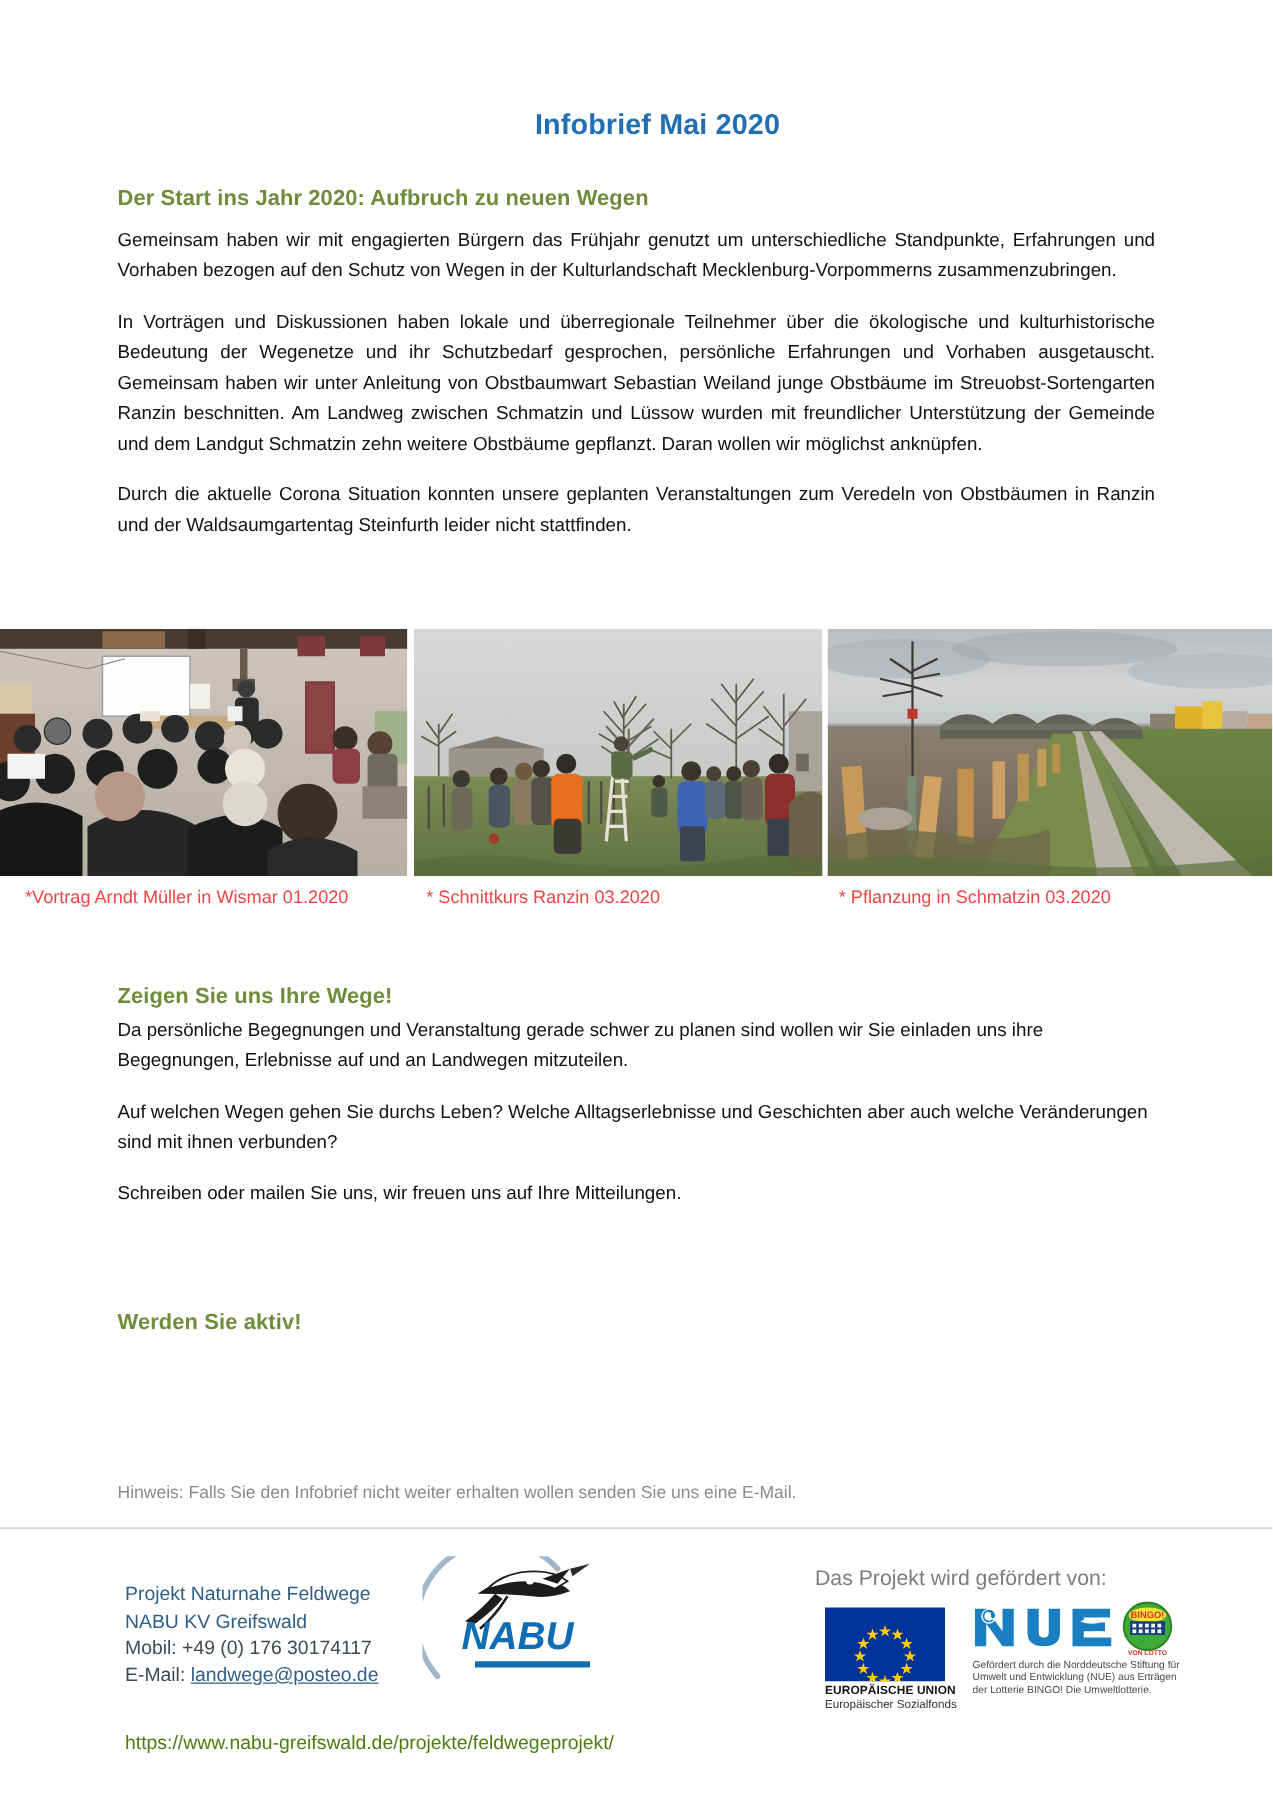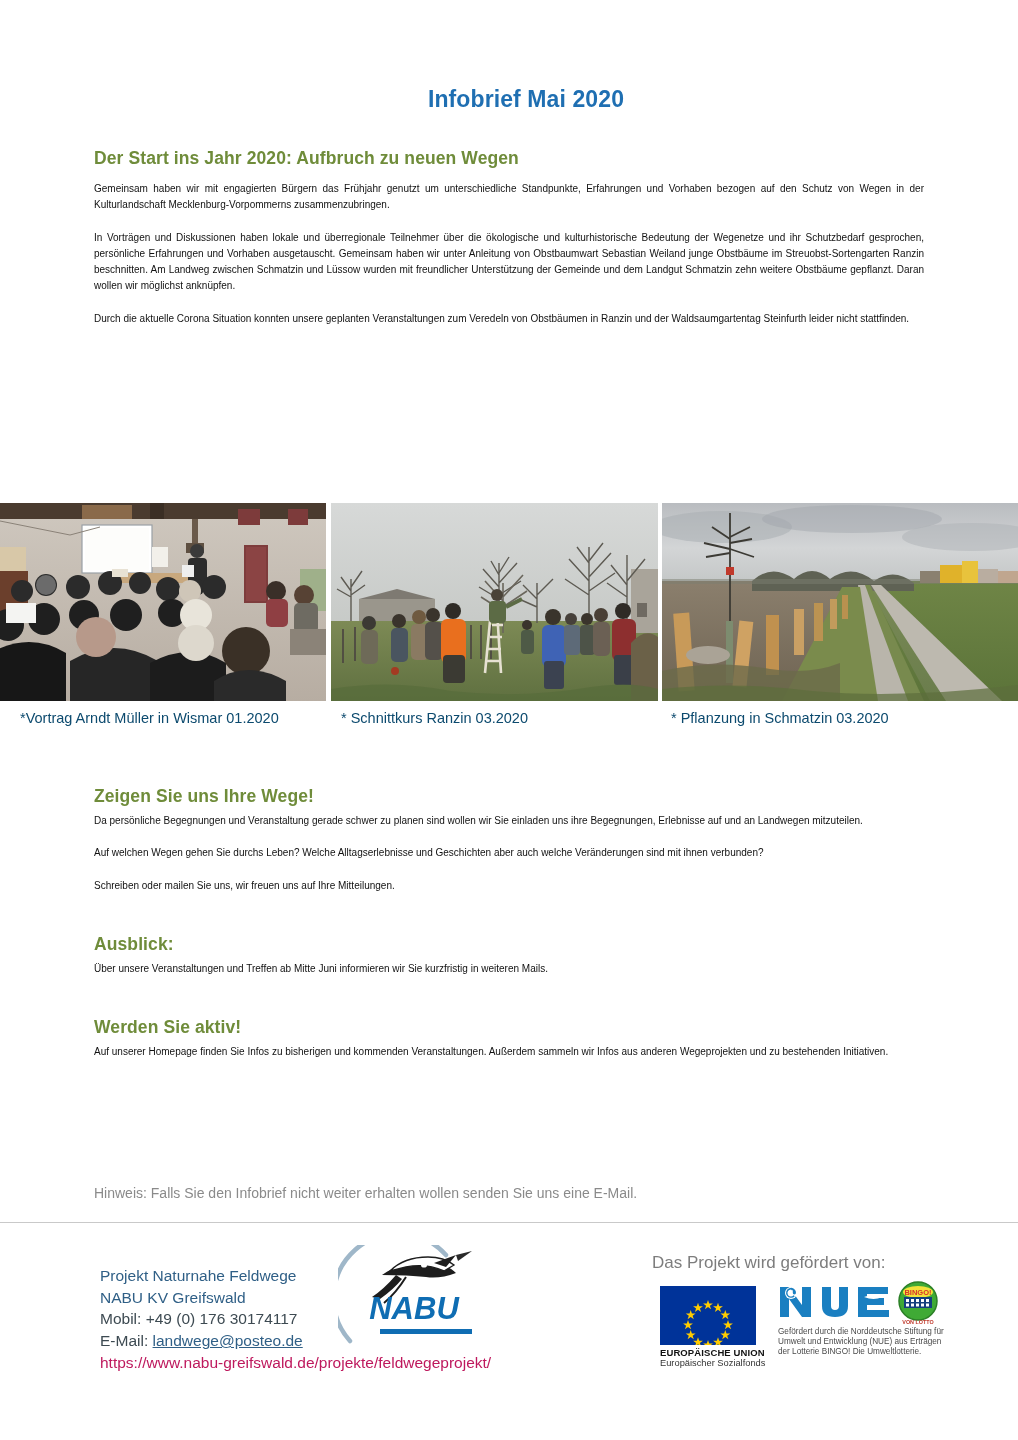--- a/index.html
+++ b/index.html
@@ -37,21 +37,21 @@
     top: 148px;
   }
   h2.green {
     font-size: 17.5px;
     font-weight: bold;
     color: #6F8C3A;
     margin: 0 0 12px 0;
     letter-spacing: .1px;
   }
   p.body {
-    font-size: 10px;
+    font-size: 15px;
     line-height: 1.63;
     color: #111111;
     text-align: justify;
     margin: 0 0 16px 0;
     -webkit-hyphens: none; hyphens: none;
   }
   p.body.last { margin-bottom: 0; }
   p.body.left { text-align: left; }
 
   
@@ -68,21 +68,21 @@
   #photo-1 { left: 0px;   width: 326px; }
   #photo-2 { left: 331px; width: 327px; }
   #photo-3 { left: 662px; width: 356px; }
 
   .photo svg { display: block; width: 100%; height: 100%; }
 
   .captions {
     position: absolute;
     top: 710px; left: 0; width: 1010px;
     height: 24px;
-    color: #0c4a6e;
+    color: #ef4444;
     font-size: 14.5px;
   }
   .captions span { position: absolute; top: 0; white-space: nowrap; }
   #caption-1 { left: 20px; }
   #caption-2 { left: 341px; }
   #caption-3 { left: 671px; }
 
   
   .content-lower {
     position: absolute;
@@ -113,21 +113,21 @@
     left: 100px; top: 42px;
     font-size: 15.5px;
     line-height: 1.40;
     color: #3d4a52;
     white-space: nowrap;
   }
   .contact .l1, .contact .l2 { color: #2F5F86; }
   .contact a {
     color: #2F5F86;
   }
-  .contact .url { color: #be185d; }
+  .contact .url { color: #4d7c0f; margin-top: 32px; }
 
   
   .nabu-logo {
     position: absolute;
     left: 338px; top: 22px;
     width: 150px; height: 105px;
   }
   .nabu-logo svg { display:block; width:100%; height:100%; }
 
   
@@ -428,30 +428,25 @@
   <div class="content-lower">
     <div class="block">
       <h2 class="green" style="margin-bottom:6px;">Zeigen Sie uns Ihre Wege!</h2>
       <p class="body left">Da persönliche Begegnungen und Veranstaltung  gerade schwer zu planen sind wollen wir Sie einladen uns ihre Begegnungen, Erlebnisse auf und an Landwegen mitzuteilen.</p>
       <p class="body left">Auf welchen Wegen gehen Sie durchs Leben? Welche Alltagserlebnisse und Geschichten aber auch welche Veränderungen sind mit ihnen verbunden?</p>
       <p class="body left last">Schreiben oder mailen Sie uns, wir freuen uns auf Ihre  Mitteilungen.</p>
     </div>
 
     <div class="gap-lg"></div>
 
-    <div class="block">
-      <h2 class="green" style="margin-bottom:6px;">Ausblick:</h2>
-      <p class="body left last">Über unsere Veranstaltungen und Treffen ab Mitte Juni informieren wir Sie kurzfristig in weiteren Mails.</p>
-    </div>
 
     <div class="gap-lg"></div>
 
     <div class="block">
       <h2 class="green" style="margin-bottom:6px;">Werden Sie aktiv!</h2>
-      <p class="body last">Auf unserer Homepage finden Sie Infos zu bisherigen und kommenden Veranstaltungen. Außerdem sammeln wir Infos aus anderen Wegeprojekten und zu bestehenden Initiativen.</p>
     </div>
   </div>
 
   <div class="hinweis">Hinweis: Falls Sie den Infobrief nicht weiter erhalten wollen senden Sie uns eine E-Mail.</div>
 
   <div class="divider"></div>
 
   <div class="footer">
 
     <div class="contact">

